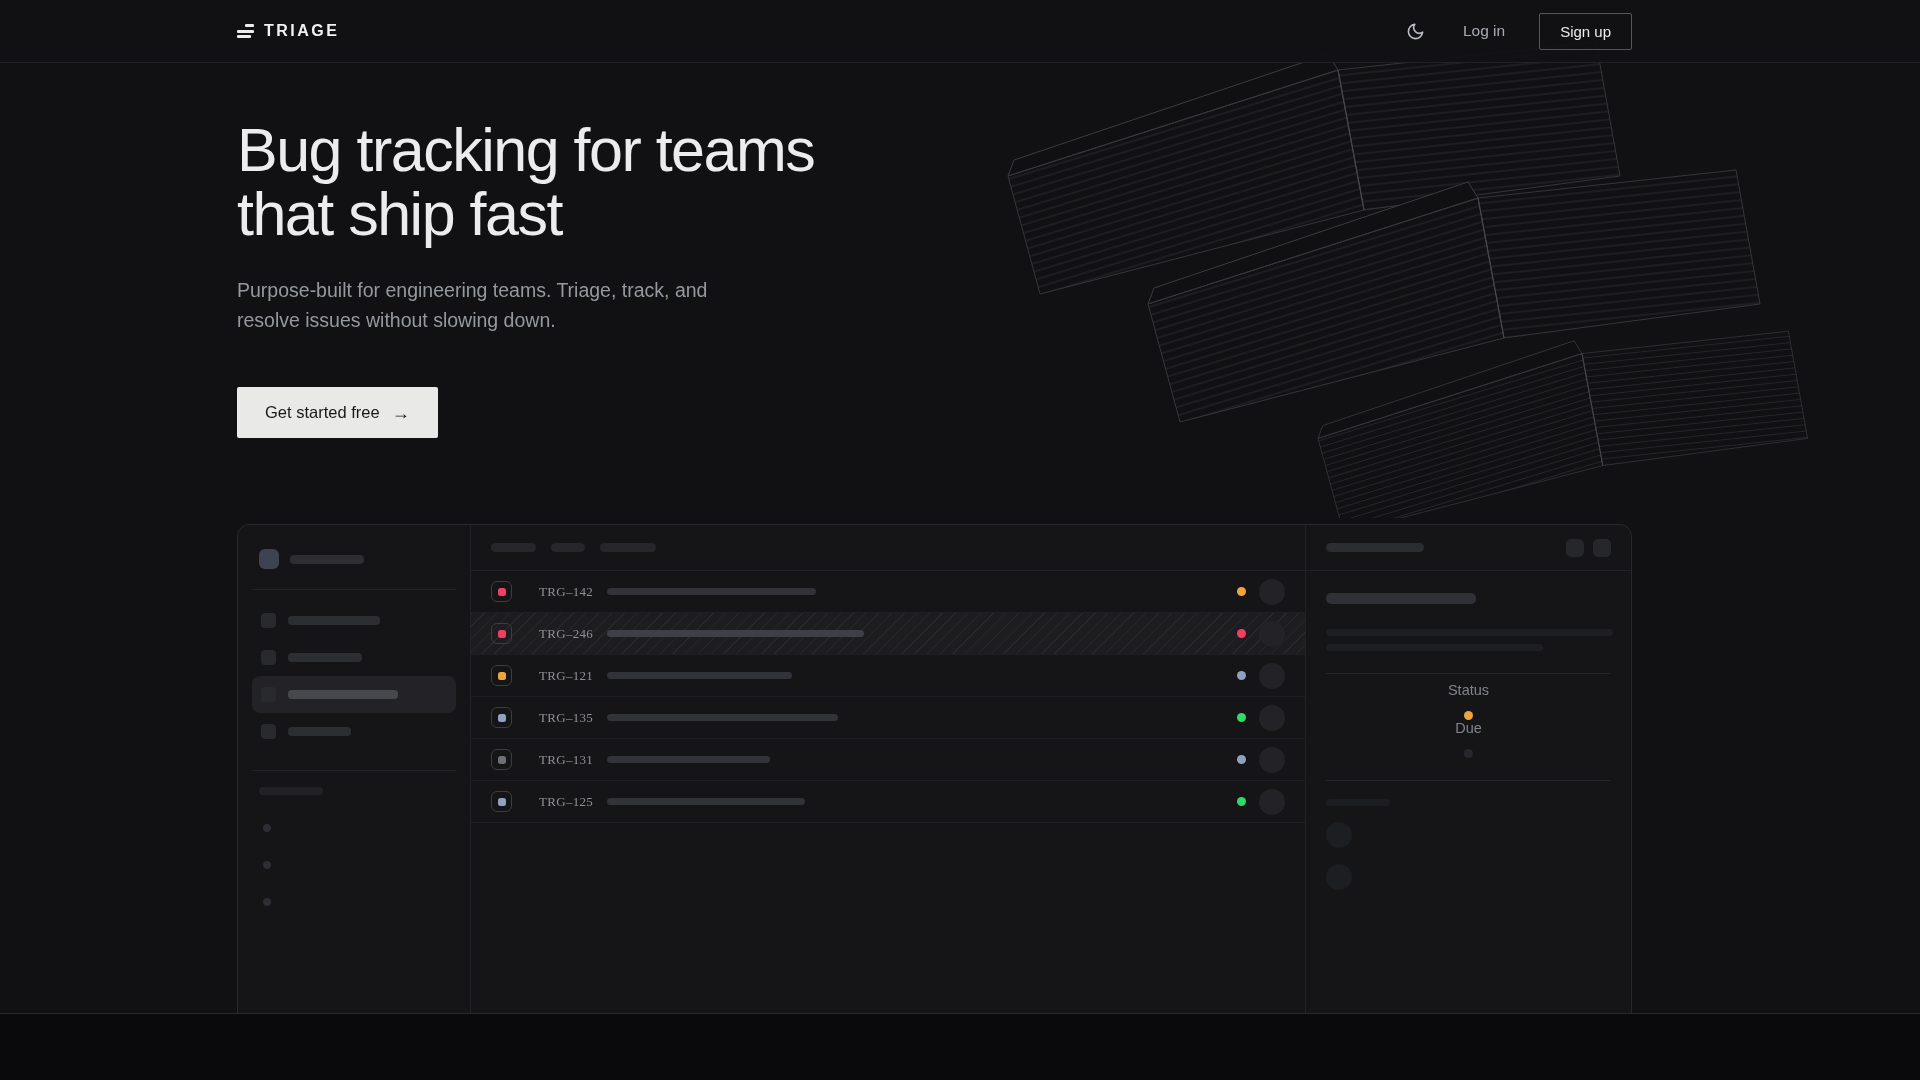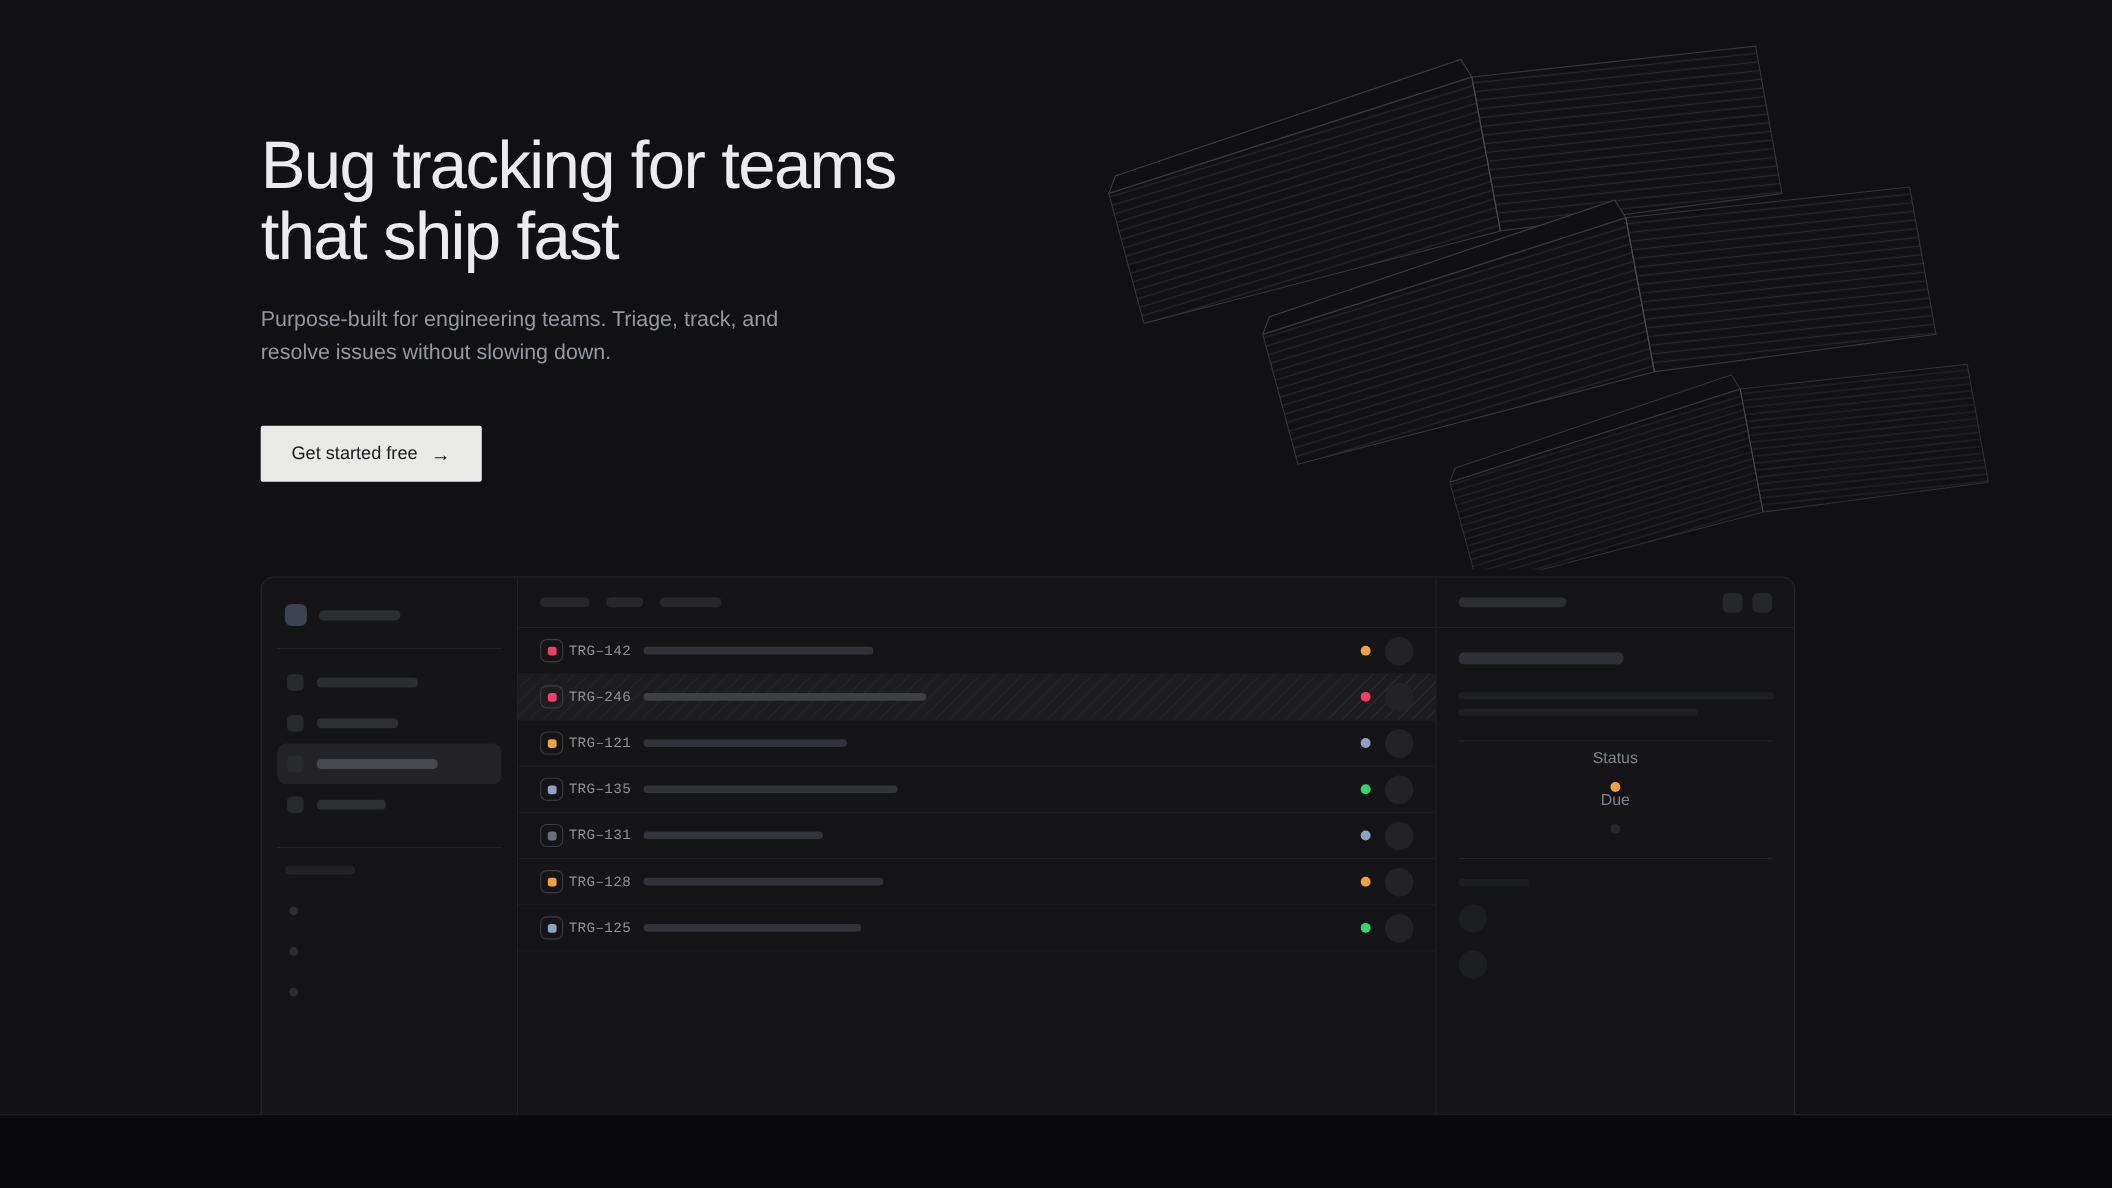--- a/index.html
+++ b/index.html
@@ -65,21 +65,21 @@
   .pv-list { flex:1; display:flex; flex-direction:column; background:#151517; }
   .list-head { height:46px; flex:none; display:flex; align-items:center; gap:15px; padding:0 20px; border-bottom:1px solid #222226; }
   .tab-pill { height:9px; border-radius:4.5px; background:#27272b; }
   .issue-row { height:42px; flex:none; display:flex; align-items:center; padding:0 20px; border-bottom:1px solid #1f1f23; }
   .issue-row.selected {
     background:#1d1d20;
     background-image:repeating-linear-gradient(135deg, rgba(255,255,255,0.05) 0 1px, transparent 1px 9px);
   }
   .issue-icon { width:21px; height:21px; border-radius:6px; border:1.5px solid #3a3d43; display:flex; align-items:center; justify-content:center; flex:none; }
   .icon-inner { width:8px; height:8px; border-radius:2.5px; }
-  .issue-id { font-family:Liberation Mono, monospace; font-size:13px; letter-spacing:0.3px; color:#8e9095; margin-left:5px; width:62px; }
+  .issue-id { font-family:Liberation Serif, serif; font-size:13px; letter-spacing:0.3px; color:#8e9095; margin-left:27px; width:62px; }
   .title-bar { height:7px; border-radius:3.5px; background:#323338; margin-left:6px; }
   .issue-row.selected .title-bar { background:#3f4046; }
   .row-spacer { flex:1; }
   .status-dot { width:9px; height:9px; border-radius:50%; flex:none; }
   .row-avatar { width:26px; height:26px; border-radius:50%; background:#232327; margin-left:13px; flex:none; }
   
   .pv-detail { width:326px; flex:none; border-left:1px solid #222226; display:flex; flex-direction:column; }
   .detail-head { height:46px; flex:none; display:flex; align-items:center; padding:0 20px; border-bottom:1px solid #222226; }
   .detail-title-sk { width:98px; height:9px; border-radius:4.5px; background:#2c2d31; }
   .head-btns { margin-left:auto; display:flex; gap:9px; }
@@ -127,20 +127,39 @@
         <line x1="330" y1="12" x2="356" y2="152" stroke="#4a4a50"></line>
       </g>
       <g transform="translate(338,306) scale(0.8)">
         <polygon points="0,118 330,12 320,-4 6,102" fill="#101012" stroke="#3c3c41"></polygon>
         <polygon points="0,118 330,12 356,152 32,236" fill="url(#rulL)" stroke="#36363b"></polygon>
         <polygon points="330,12 588,-16 612,118 356,152" fill="url(#rulR)" stroke="#36363b"></polygon>
         <line x1="330" y1="12" x2="356" y2="152" stroke="#4a4a50"></line>
       </g>
     </svg>
 
+    <header class="nav">
+      <div class="brand">
+        <span class="brand-mark">
+          <span class="b1"></span>
+            <span class="b2"></span>
+            <span class="b3"></span>
+        </span>
+        <span class="brand-name">TRIAGE</span>
+      </div>
+      <div class="nav-right">
+        <button class="theme-toggle">
+          <svg width="19" height="19" viewBox="0 0 24 24" fill="none" stroke="#b9bcc2" stroke-width="2" stroke-linecap="round" stroke-linejoin="round">
+            <path d="M21 12.79A9 9 0 1 1 11.21 3 7 7 0 0 0 21 12.79z"></path>
+          </svg>
+        </button>
+        <a class="login-link">Log in</a>
+        <button class="signup-btn">Sign up</button>
+      </div>
+    </header>
 
     <section class="hero">
       <h1>
         <span>Bug tracking for teams</span><br>
         <span>that ship fast</span>
       </h1>
       <p class="hero-sub">
         <span>Purpose-built for engineering teams. Triage, track, and</span><br>
         <span>resolve issues without slowing down.</span>
       </p>
@@ -241,30 +260,20 @@
     <span class="issue-icon">
                 <span class="icon-inner" style="background: rgb(109, 112, 118);"></span>
               </span>
     <span class="issue-id">TRG–131</span>
     <span class="title-bar" style="width: 163px;"></span>
     <span class="row-spacer"></span>
     <span class="status-dot" style="background: rgb(143, 162, 192);"></span>
     <span class="row-avatar"></span>
   </div>
 
-  <div class="issue-row">
-    <span class="issue-icon">
-                <span class="icon-inner" style="background: rgb(240, 163, 60);"></span>
-              </span>
-    <span class="issue-id">TRG–128</span>
-    <span class="title-bar" style="width: 218px;"></span>
-    <span class="row-spacer"></span>
-    <span class="status-dot" style="background: rgb(240, 163, 60);"></span>
-    <span class="row-avatar"></span>
-  </div>
 
   <div class="issue-row">
     <span class="issue-icon">
                 <span class="icon-inner" style="background: rgb(143, 162, 192);"></span>
               </span>
     <span class="issue-id">TRG–125</span>
     <span class="title-bar" style="width: 198px;"></span>
     <span class="row-spacer"></span>
     <span class="status-dot" style="background: rgb(47, 217, 106);"></span>
     <span class="row-avatar"></span>

